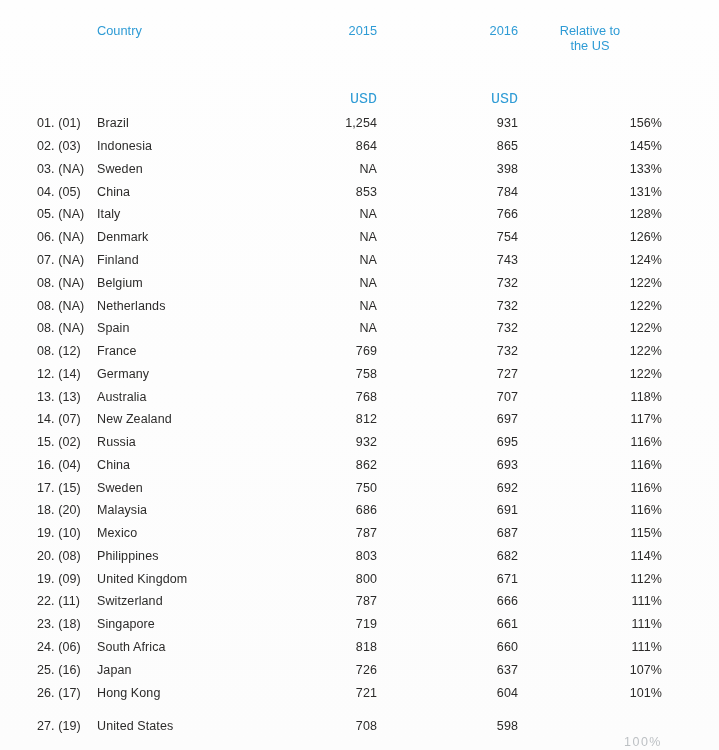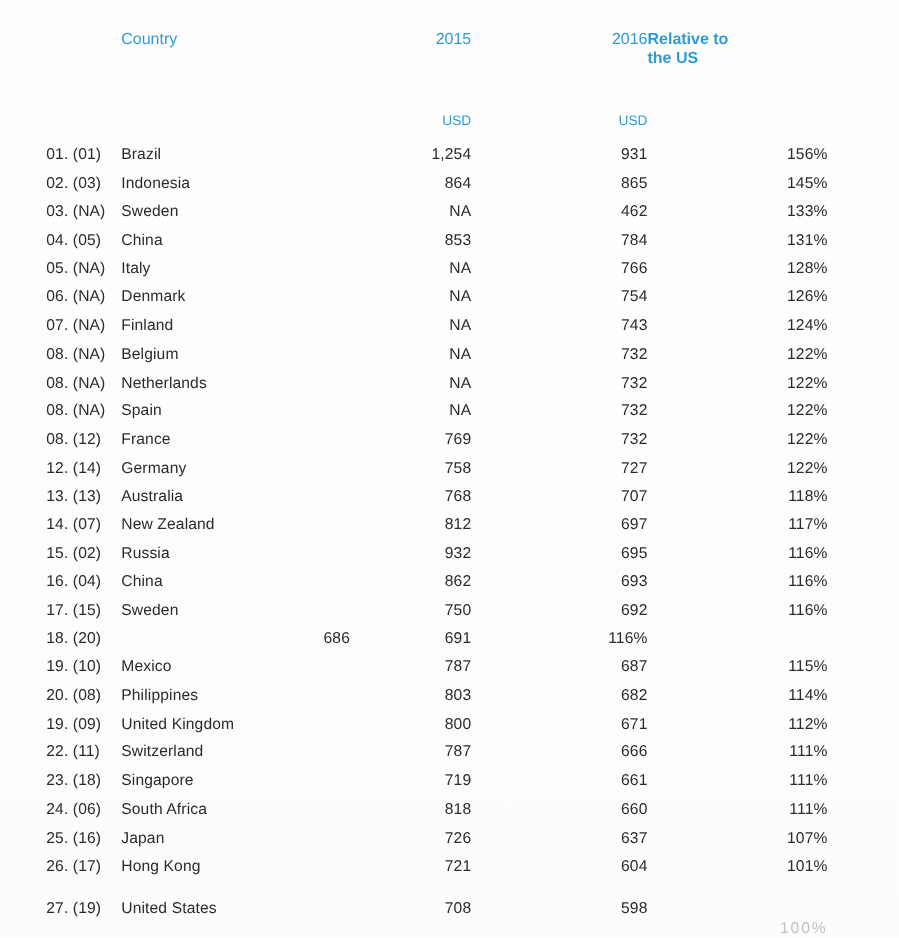--- a/index.html
+++ b/index.html
@@ -27,27 +27,27 @@
   
   .table-header {
     position:absolute; top:23px; left:0;
     align-items:start;
   }
   .table-header .cell {
     color:var(--accent,#2e9bd5);
     font-size:12.8px;
     line-height:15px;
   }
-  .relative-head { text-align:left;font-weight:bold; }
+  .relative-head { text-align:center; }
 
   
   .usd-row {
     position:absolute; top:91px; left:0;
   }
-  .usd-row .cell { color:var(--accent,#2e9bd5); font-size:11px; }
+  .usd-row .cell { color:var(--accent,#2e9bd5); font-size:15px;font-family:Liberation Mono, monospace; }
 
   
   .table-body {
     position:absolute; top:112px; left:0; width:719px;
   }
   .row {
     height:22.77px;
     align-items:center;
   }
   .row .cell { color:#2c2b2a; letter-spacing:.1px; }
@@ -97,21 +97,21 @@
     <div class="cell rank">02. (03)</div>
     <div class="cell country">Indonesia</div>
     <div class="cell num y2015">864</div>
     <div class="cell num y2016">865</div>
     <div class="cell num relative">145%</div>
   </div>
       <div class="grid row">
     <div class="cell rank">03. (NA)</div>
     <div class="cell country">Sweden</div>
     <div class="cell num y2015">NA</div>
-    <div class="cell num y2016">462</div>
+    <div class="cell num y2016">398</div>
     <div class="cell num relative">133%</div>
   </div>
       <div class="grid row">
     <div class="cell rank">04. (05)</div>
     <div class="cell country">China</div>
     <div class="cell num y2015">853</div>
     <div class="cell num y2016">784</div>
     <div class="cell num relative">131%</div>
   </div>
       <div class="grid row">
@@ -200,20 +200,21 @@
   </div>
       <div class="grid row">
     <div class="cell rank">17. (15)</div>
     <div class="cell country">Sweden</div>
     <div class="cell num y2015">750</div>
     <div class="cell num y2016">692</div>
     <div class="cell num relative">116%</div>
   </div>
       <div class="grid row">
     <div class="cell rank">18. (20)</div>
+    <div class="cell country">Malaysia</div>
     <div class="cell num y2015">686</div>
     <div class="cell num y2016">691</div>
     <div class="cell num relative">116%</div>
   </div>
       <div class="grid row">
     <div class="cell rank">19. (10)</div>
     <div class="cell country">Mexico</div>
     <div class="cell num y2015">787</div>
     <div class="cell num y2016">687</div>
     <div class="cell num relative">115%</div>

